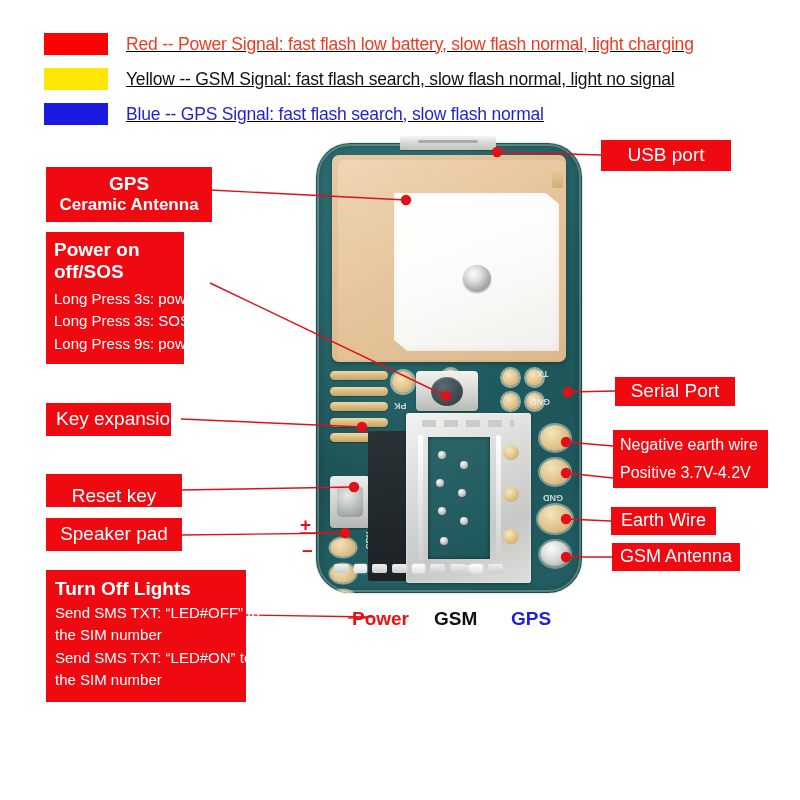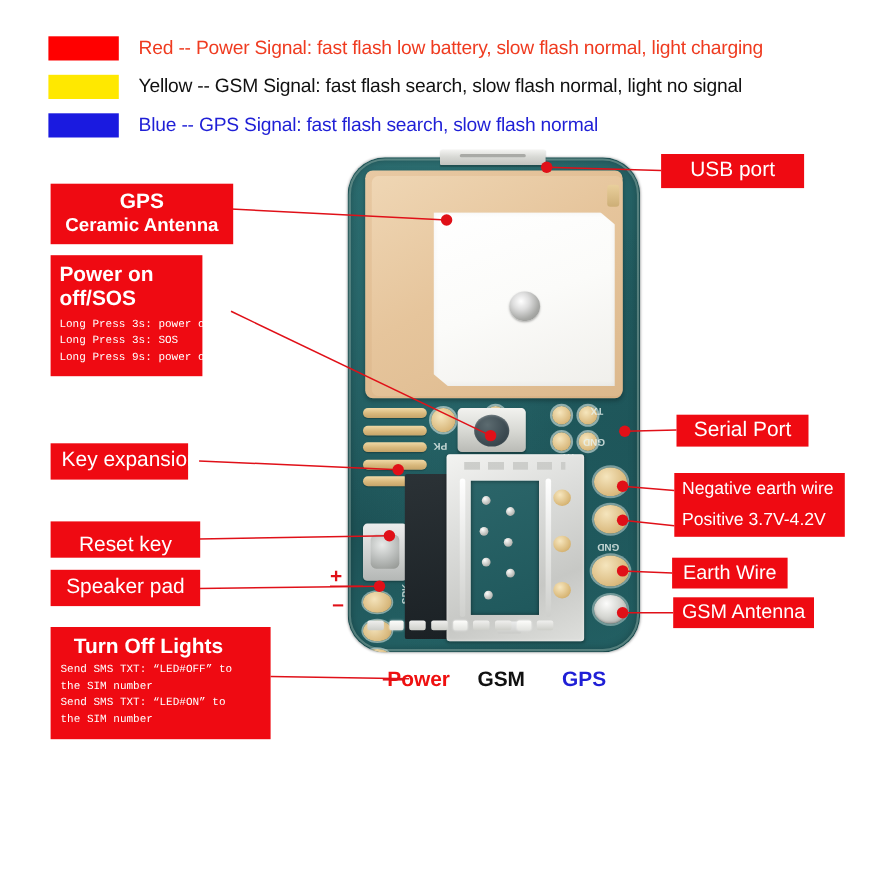--- a/index.html
+++ b/index.html
@@ -7,35 +7,35 @@
     width:800px;height:800px;
     background:#ffffff;
     font-family:"Liberation Sans", sans-serif;
     position:relative;
     overflow:hidden;
     -webkit-font-smoothing:antialiased;
   }
   #stage{position:absolute;left:0;top:0;width:800px;height:800px;}
 
   
-  .legend-row{position:absolute;display:flex;align-items:flex-start;}
+  .legend-row{position:absolute;display:flex;align-items:center;text-decoration:underline;}
   .swatch{width:64px;height:22px;flex:0 0 auto;}
   .legend-txt{margin-left:18px;font-size:17.5px;white-space:nowrap;letter-spacing:-0.2px;}
 
   
   .box{
     position:absolute;
     background:#ef0a12;
     color:#ffffff;
     box-sizing:border-box;
     z-index:6;
   }
   .box .hd{font-size:19px;font-weight:bold;line-height:1.15;}
   .box .hd.ctr{text-align:center;}
-  .box .sub{font-size:10px;line-height:1.5;white-space:nowrap;font-family:Liberation Mono, monospace;}
+  .box .sub{font-size:15px;line-height:1.5;white-space:nowrap;}
   .box .one{font-size:19px;line-height:1.1;white-space:nowrap;}
   .box .one.sm{font-size:16px;}
 
   
   #leaders{position:absolute;left:0;top:0;width:800px;height:800px;z-index:5;}
 
   
   #device{position:absolute;left:316px;top:143px;width:266px;height:450px;z-index:4;}
 
   .pcb{
@@ -389,21 +389,21 @@
 
   <div class="box" style="left:46px;top:474px;width:136px;height:33px;display:flex;align-items:flex-end;justify-content:center;">
     <span class="one">Reset key</span>
   </div>
 
   <div class="box" style="left:46px;top:518px;width:136px;height:33px;display:flex;align-items:center;justify-content:center;">
     <span class="one">Speaker pad</span>
   </div>
 
   <div class="box" style="left:46px;top:570px;width:200px;padding:8px 9px 10px;">
-    <div class="hd" style="margin-bottom:2px;margin-left:12px;">Turn Off Lights</div>
+    <div class="hd" style="margin-bottom:2px;">Turn Off Lights</div>
     <div class="sub">Send SMS TXT: “LED#OFF” to</div>
     <div class="sub">the SIM number</div>
     <div class="sub">Send SMS TXT: “LED#ON” to</div>
     <div class="sub">the SIM number</div>
   </div>
 
   <div class="box" style="left:601px;top:140px;width:130px;height:31px;display:flex;align-items:center;justify-content:center;">
     <span class="one">USB port</span>
   </div>
 

